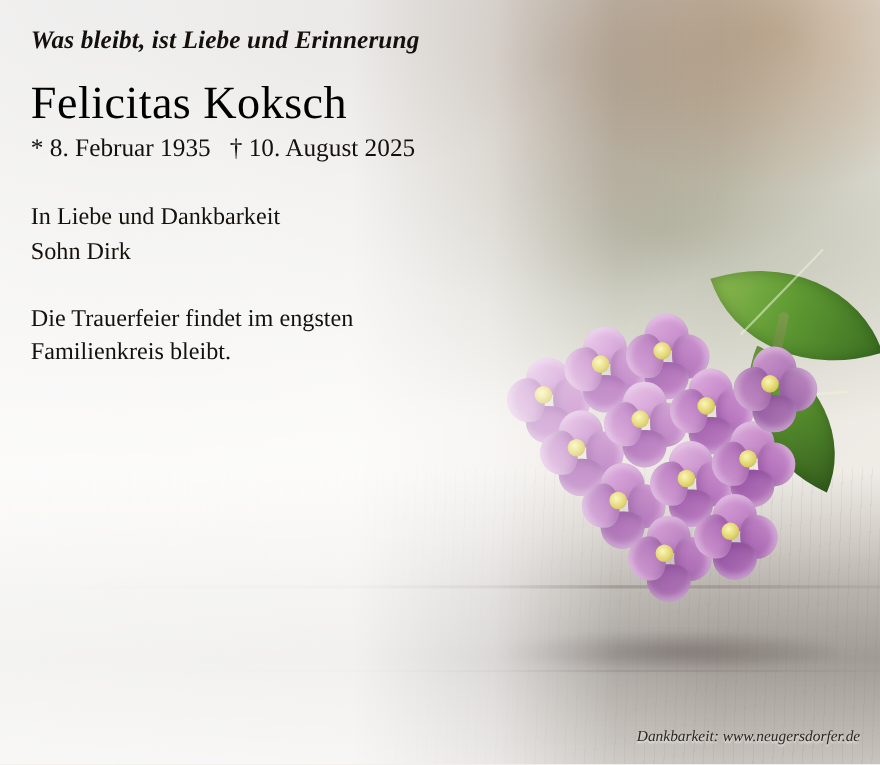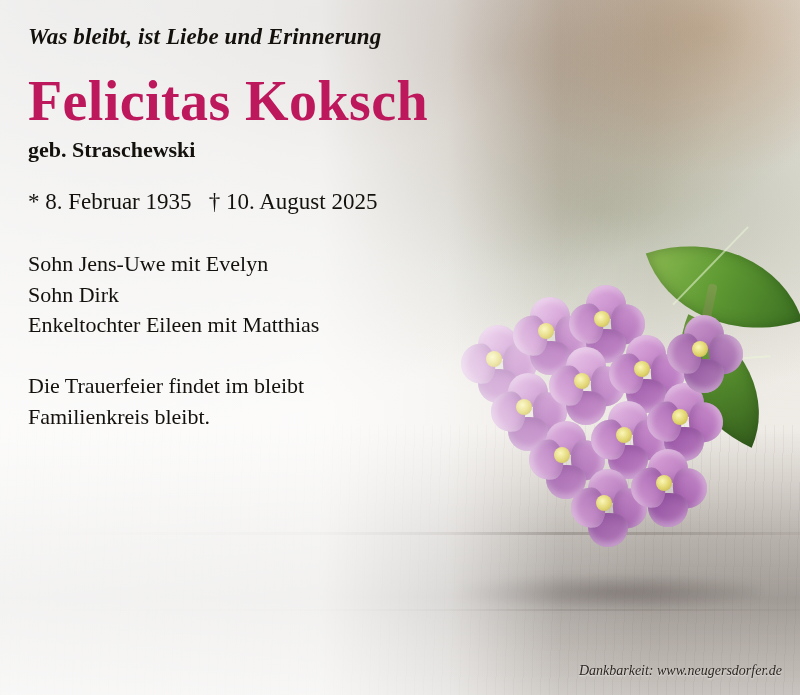--- a/index.html
+++ b/index.html
@@ -134,26 +134,26 @@
   }
   .motto {
     font-style: italic;
     font-weight: bold;
     font-size: 23px;
     letter-spacing: .1px;
     margin: 0 0 22px 0;
     color: #14110d;
   }
   .name {
-    font-size: 56px;
-    font-weight: bold;
+    font-size: 42px;
+    font-weight: normal;
     letter-spacing: .4px;
     margin: 0 0 6px 0;
     line-height: 1.05;
-    color: #be185d;
+    color: #000000;
   }
   .born-name {
     font-size: 22px;
     font-weight: bold;
     margin: 0 0 26px 0;
     color: #14110d;
   }
   .dates {
     font-size: 23px;
     margin: 0 0 34px 0;
@@ -284,29 +284,27 @@
       <span class="p4" style="background:linear-gradient(135deg,#c894ca,#a266ab);"></span>
       <span class="core"></span>
     </div>
   </div>
 
   <div class="wash"></div>
 
   <div class="content">
     <p class="motto">Was bleibt, ist Liebe und Erinnerung</p>
     <h1 class="name">Felicitas Koksch</h1>
-    <p class="born-name">geb. Straschewski</p>
     <p class="dates">* 8. Februar 1935   † 10. August 2025</p>
 
     <div class="mourners">
-      <div>Sohn Jens-Uwe mit Evelyn</div>
+      <div>In Liebe und Dankbarkeit</div>
       <div>Sohn Dirk</div>
-      <div>Enkeltochter Eileen mit Matthias</div>
     </div>
 
     <div class="ceremony">
-      <div>Die Trauerfeier findet im bleibt</div>
+      <div>Die Trauerfeier findet im engsten</div>
       <div>Familienkreis bleibt.</div>
     </div>
   </div>
 
   <div class="memorial">Dankbarkeit: www.neugersdorfer.de</div>
 </div>
 
 </body></html>

